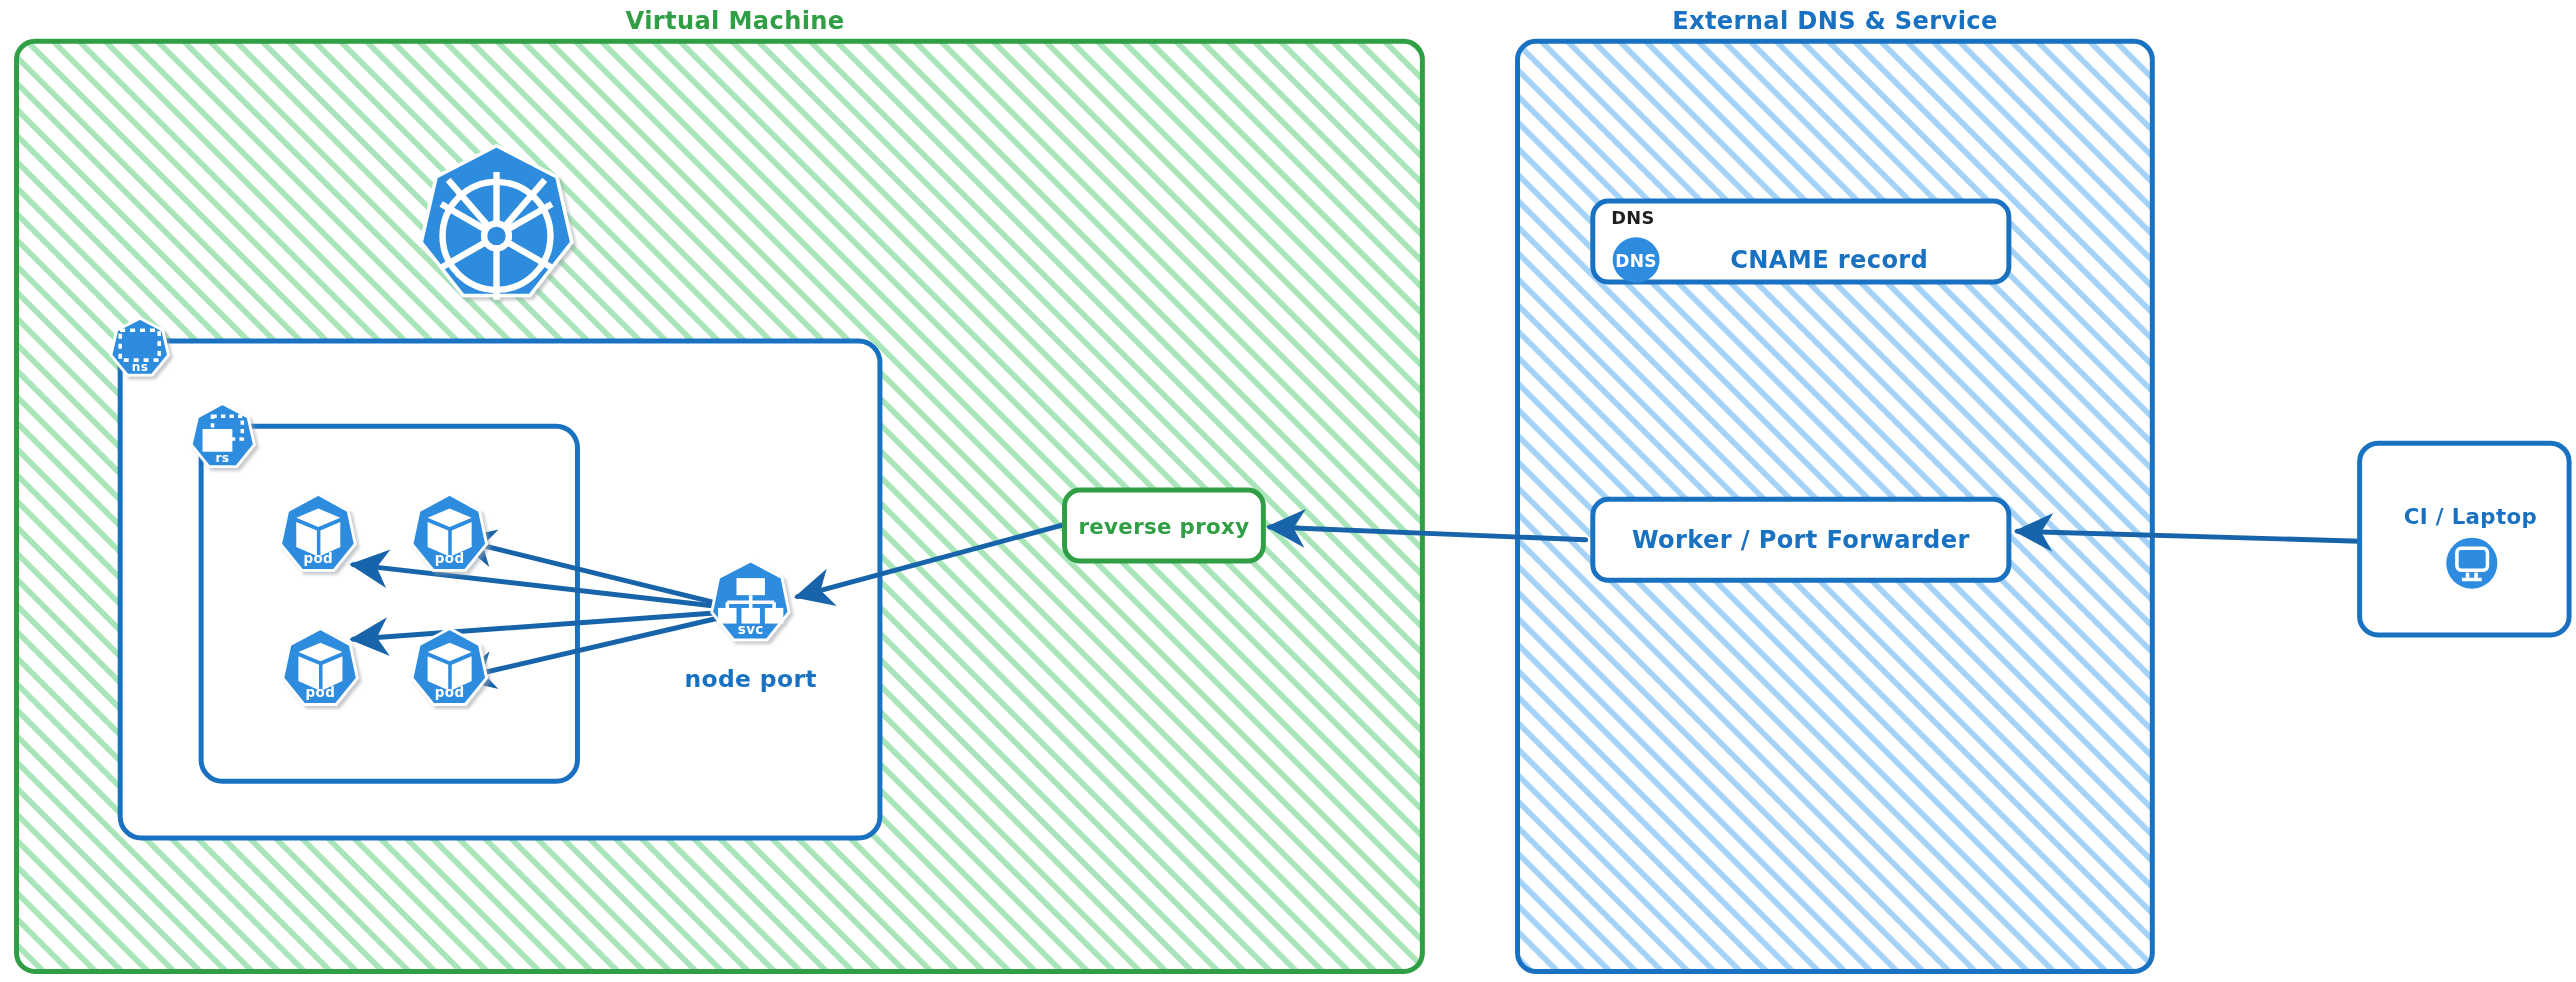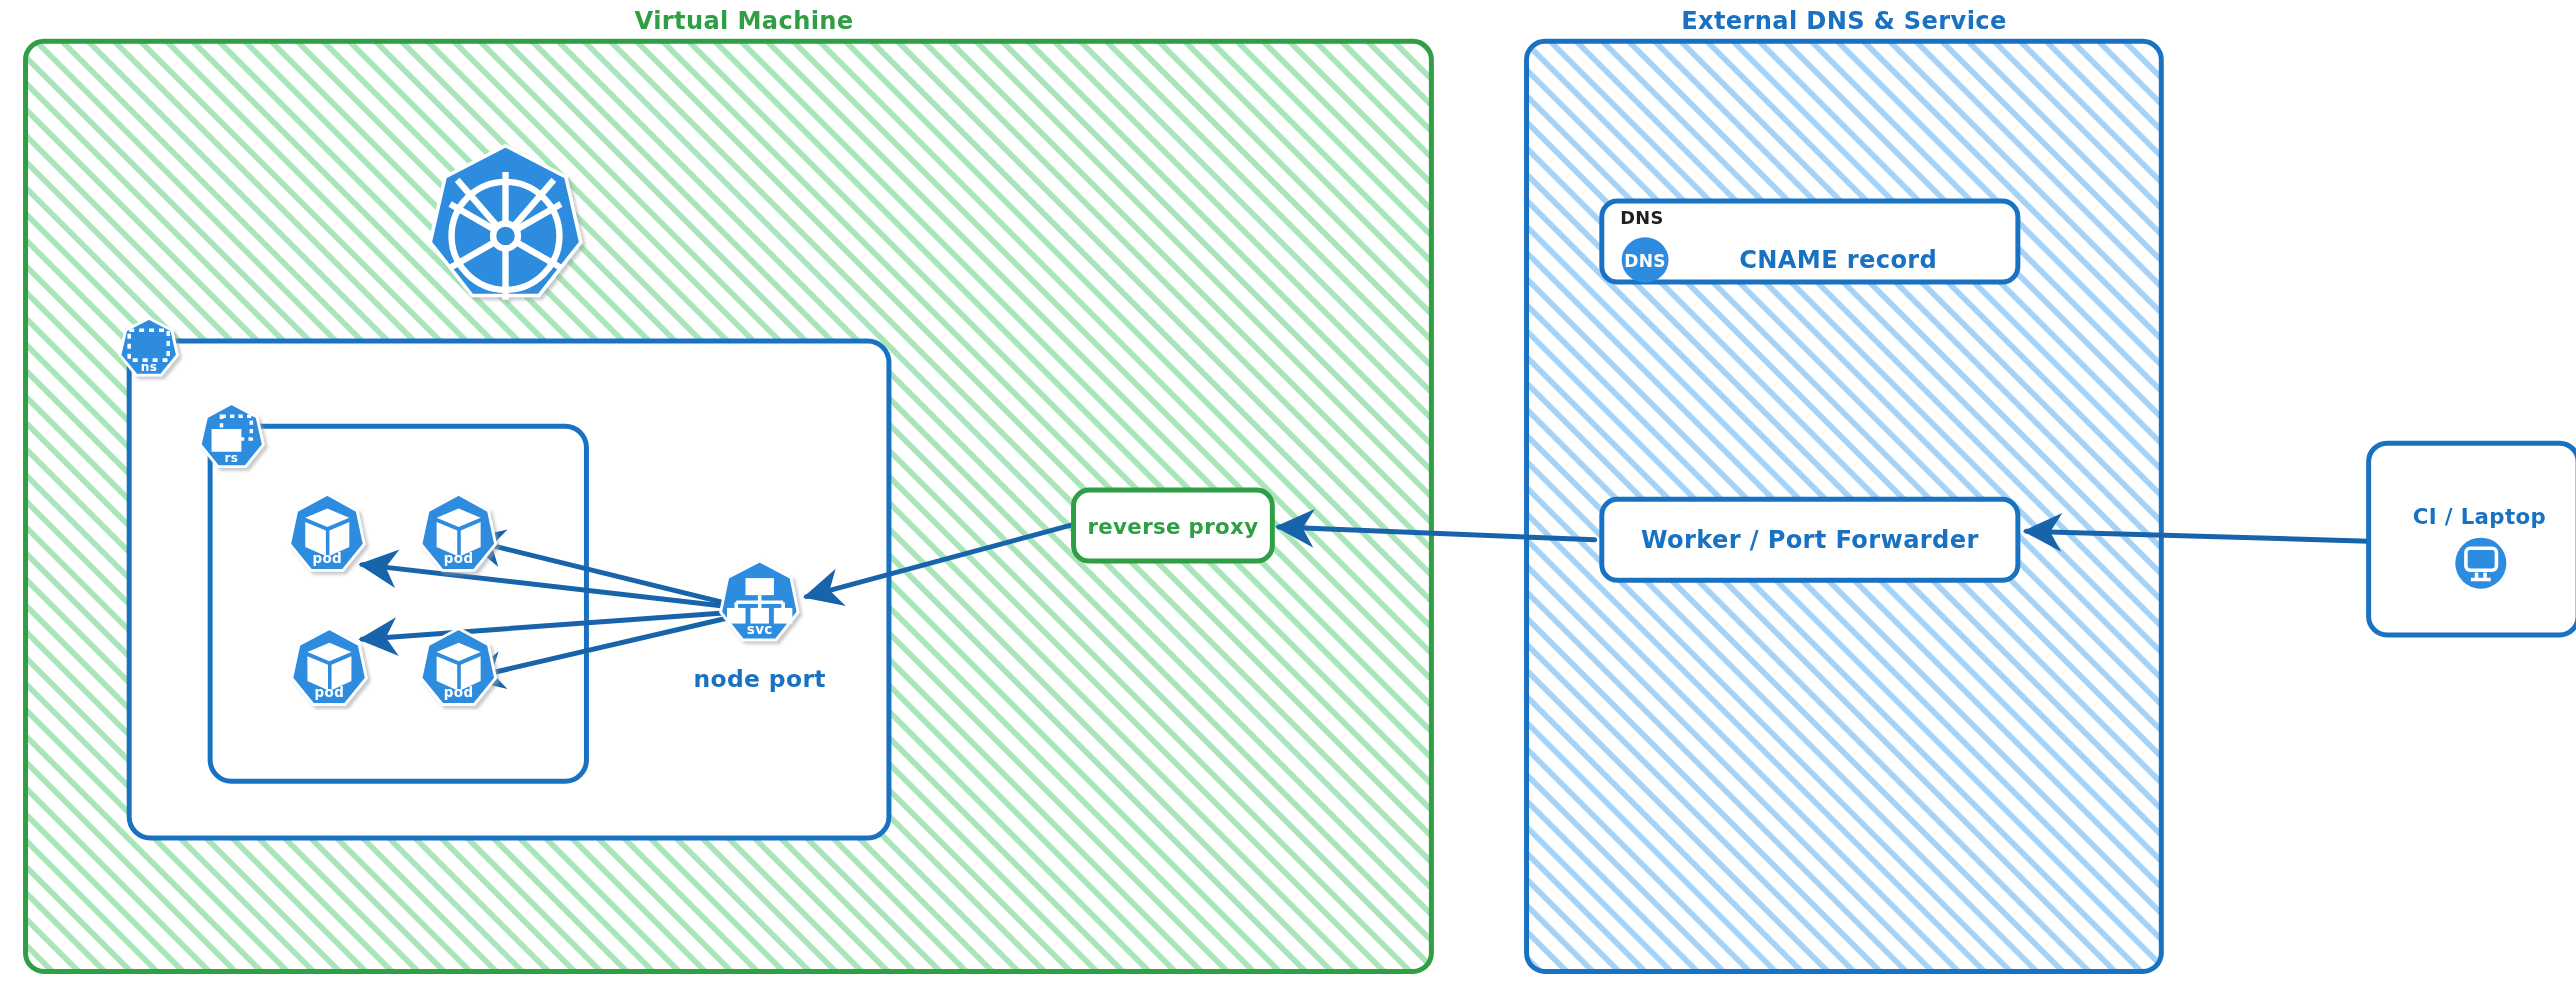--- a/index.html
+++ b/index.html
@@ -1,20 +1,20 @@
 <!DOCTYPE html>
 <html style="font-size:11.4px"><head>
 <meta charset="utf-8">
 <style>
   html,body{margin:0;padding:0;background:#ffffff;}
   body{
     font-family:"DejaVu Sans", sans-serif;
     width:2576px;height:983px;overflow:hidden;position:relative;
   }
-  #stage{position:absolute;left:17px;top:0;width:2120px;height:983px;}
+  #stage{position:absolute;left:8px;top:0;width:2120px;height:983px;}
   svg#canvas{position:absolute;left:0;top:0;width:2576px;height:983px;display:block;}
   .hw{font-family:"DejaVu Sans", sans-serif;font-weight:700;letter-spacing:.5px;}
 </style>
 </head>
 <body>
 
 <div id="stage">
 <svg id="canvas" viewBox="0 0 3628 1384" xmlns="http://www.w3.org/2000/svg">
   <defs>
     <pattern id="greenHatch" width="26" height="26" patternUnits="userSpaceOnUse" patternTransform="rotate(-45)">

